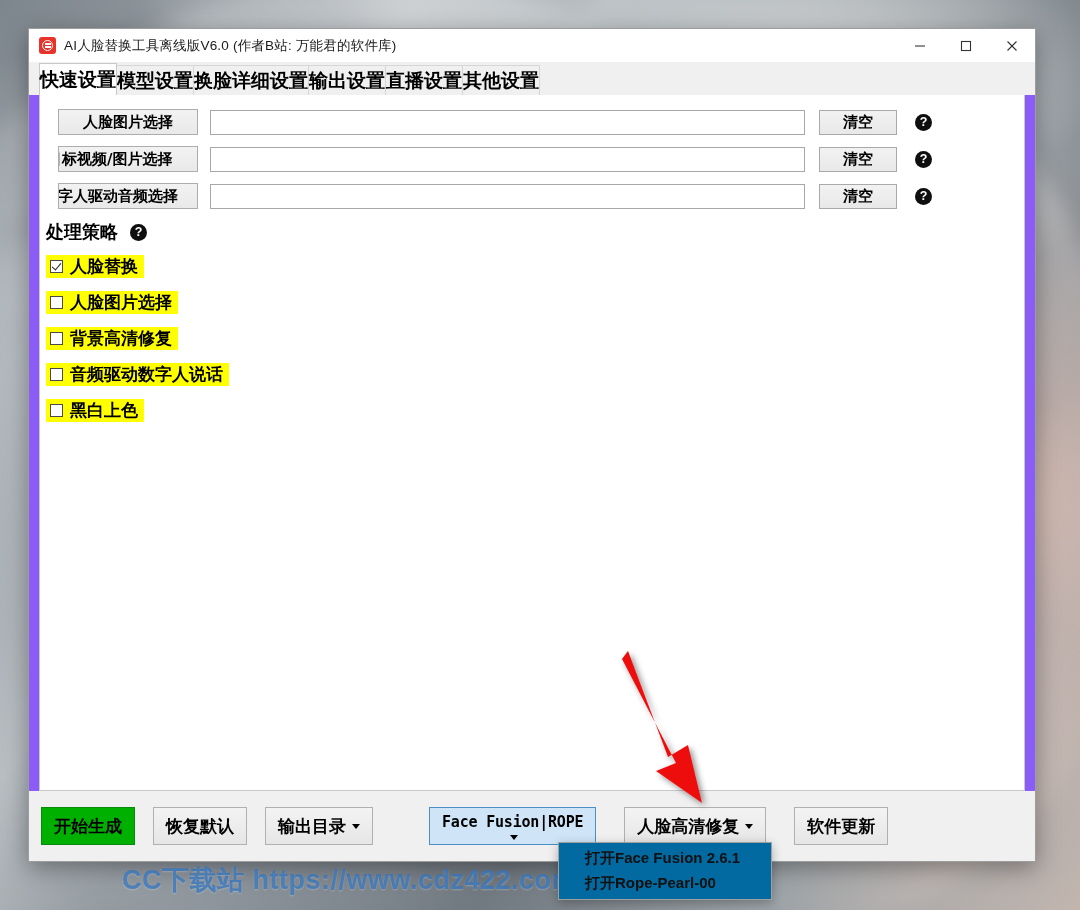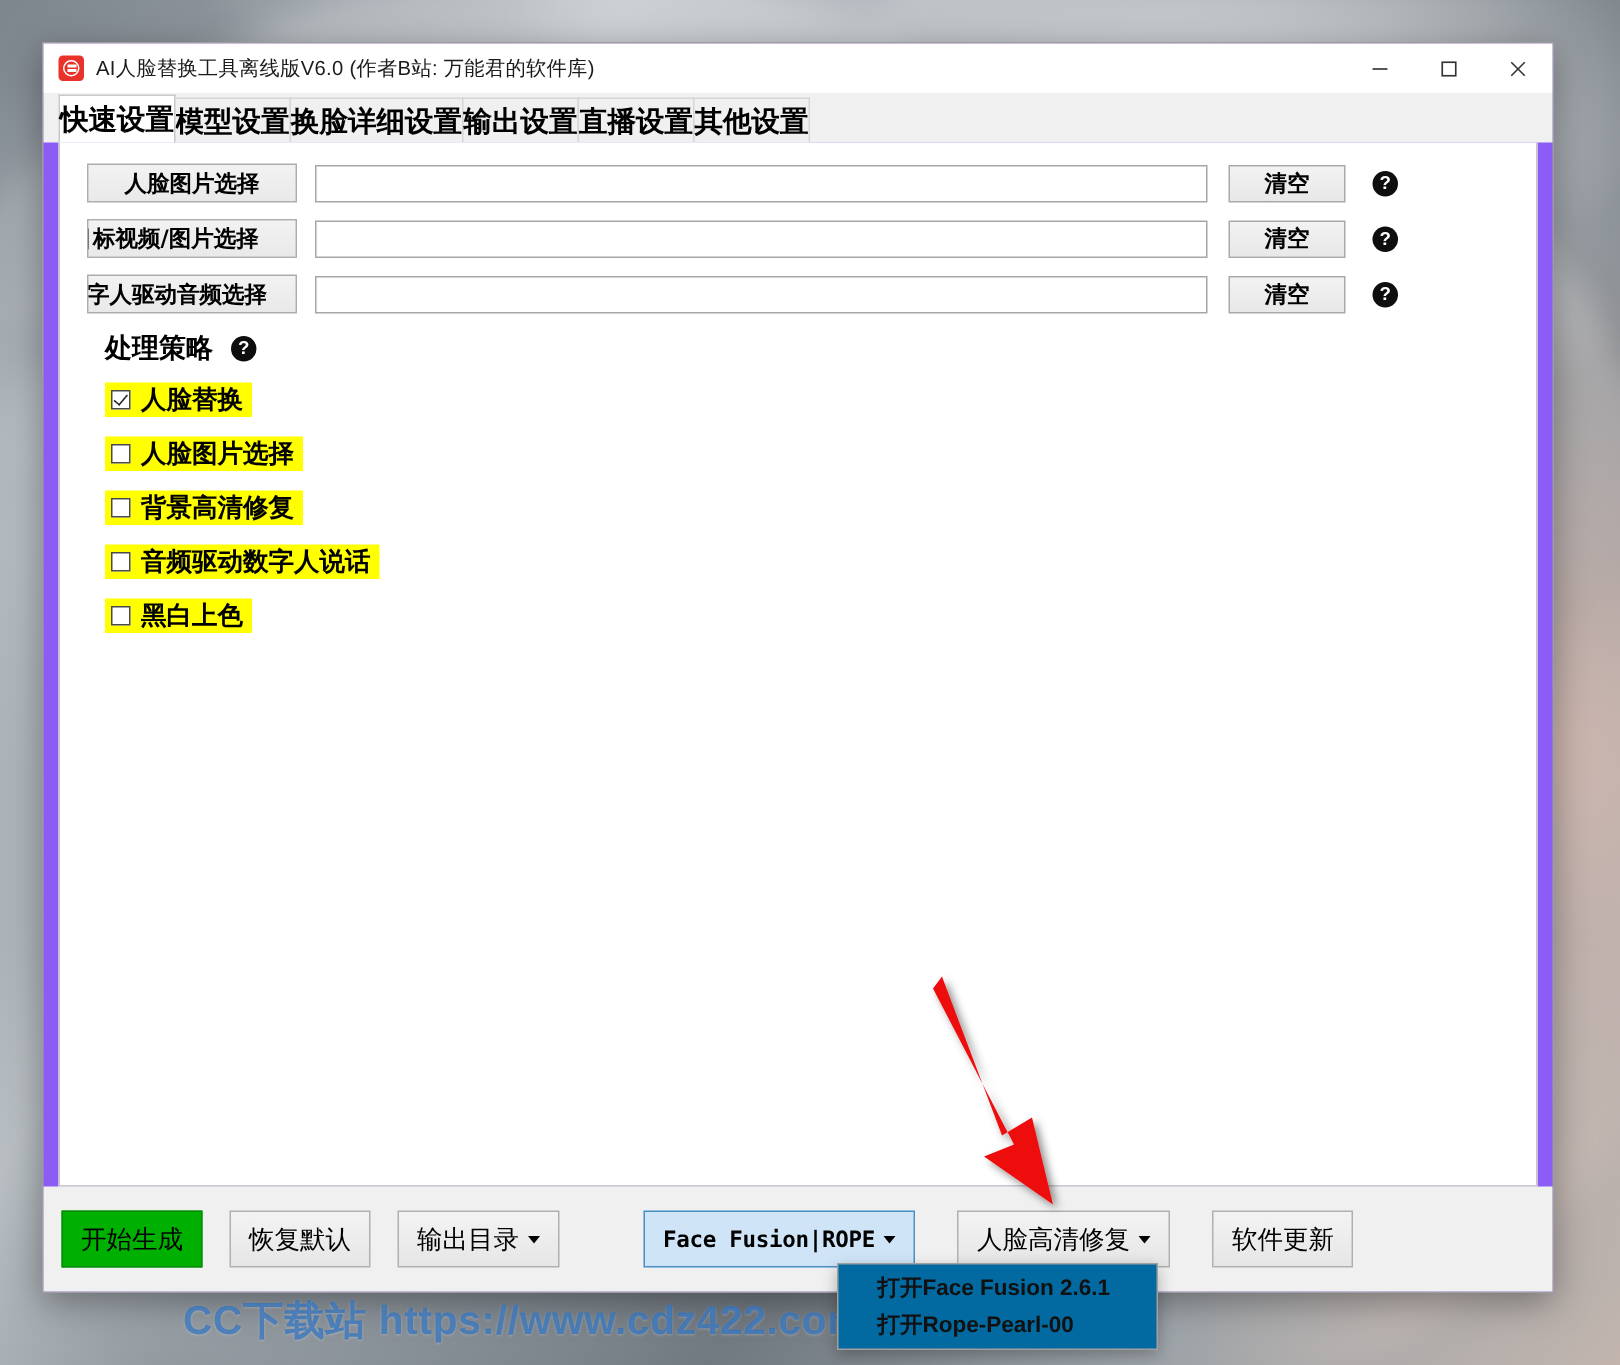--- a/index.html
+++ b/index.html
@@ -239,21 +239,21 @@
     font-weight: bold;
     font-size: 12.5px;
     line-height: 17px;
     text-align: center;
     cursor: default;
   }
 
   
   #strategy-section {
     margin-top: 6px;
-    padding-left: 30px;
+    padding-left: 6px;
   }
   #strategy-header {
     display: flex;
     align-items: center;
     margin-bottom: 11px;
   }
   #strategy-title {
     font-family: "DejaVu Serif", "Liberation Serif", serif;
     font-weight: bold;
     font-size: 18px;
@@ -310,40 +310,41 @@
     background: #f0f0f0;
     position: relative;
   }
   .foot-btn {
     height: 38px;
     flex: none;
     background: linear-gradient(#f3f3f3, #e6e6e6);
     border: 1px solid #b0b0b0;
     box-sizing: border-box;
     font-family: "DejaVu Serif", "Liberation Serif", serif;
-    font-weight: normal;
+    font-weight: bold;
     font-size: 17px;
     color: #000;
     display: flex;
     align-items: center;
     justify-content: center;
     gap: 4px;
     cursor: default;
     white-space: nowrap;
     padding: 0 12px;
   }
   .foot-btn.green { background: #00b000; color: #000; border-color: #0a8a0a; }
   .foot-btn.pink  { background: #ffaed7; color: #000; border-color: #d98fb4; }
   .foot-btn.blue  {
     background: #cfe5f7;
     border: 1px solid #4a90c4;
     font-family: "DejaVu Sans Mono", "Liberation Mono", monospace;
     font-weight: bold;
     font-size: 15px;
     letter-spacing: -.2px;
+    flex-direction: column;
   }
   .caret {
     display: inline-block;
     width: 0; height: 0;
     border-left: 4.5px solid transparent;
     border-right: 4.5px solid transparent;
     border-top: 5px solid #000;
     margin-left: 2px;
     flex: none;
   }

